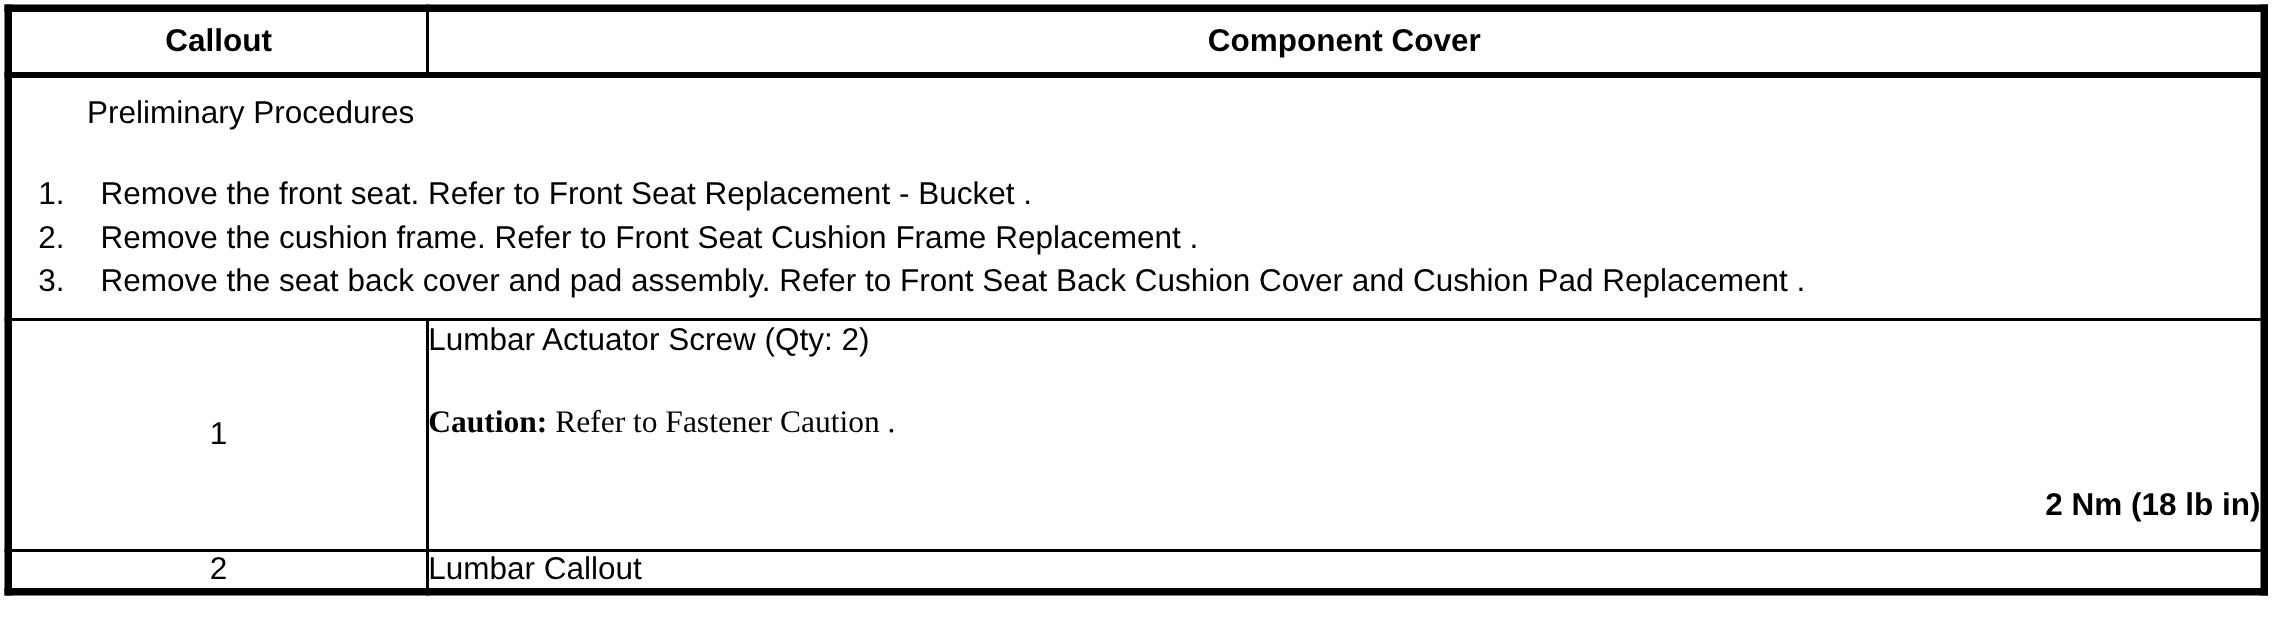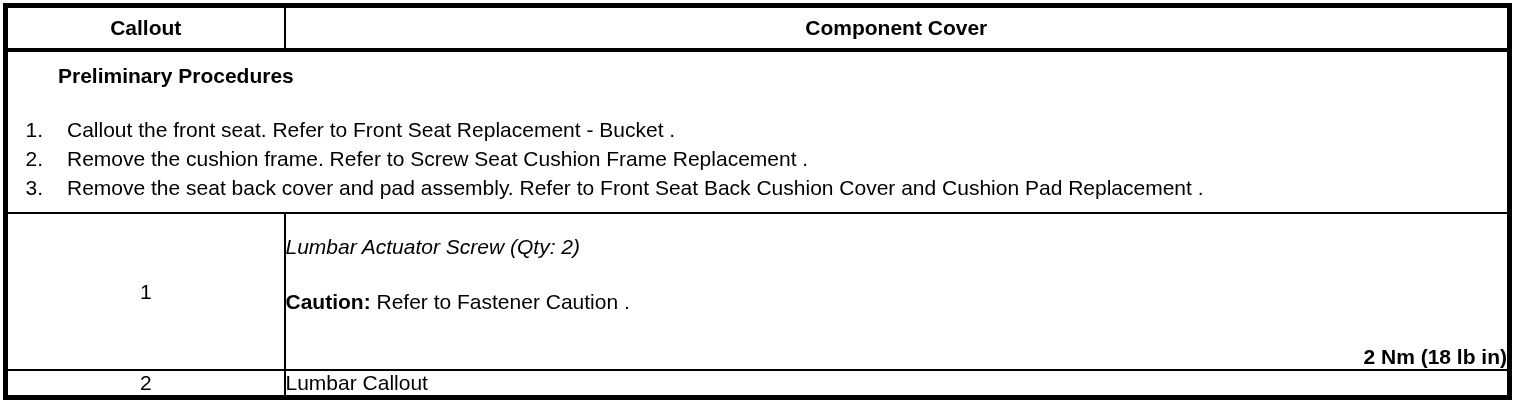--- a/index.html
+++ b/index.html
@@ -33,21 +33,21 @@
     height: 40px;
     font-weight: bold;
     text-align: center;
     vertical-align: middle;
   }
   .prelim-cell {
     height: 160px;
     vertical-align: top;
   }
   .prelim-title {
-    font-weight: bold;
+    font-weight: normal;
     margin: 12px 0 0 50px;
   }
   ol.steps {
     list-style: none;
     margin: 27px 0 0 0;
     padding: 0;
   }
   ol.steps li {
     display: flex;
     line-height: 29px;
@@ -70,27 +70,27 @@
   }
   .component-cell {
     vertical-align: top;
     padding-left: 7px;
   }
   .component-cell-mid {
     vertical-align: middle;
     padding-left: 7px;
   }
   .comp-line {
-    margin: 20px 0 0;
+    margin: 0 0 0;
     line-height: 25px;
-    font-style: italic;
   }
   .caution-line {
     margin: 30px 0 0;
     line-height: 25px;
+    font-family: Liberation Serif, serif;
   }
   .torque-line {
     margin: 30px 0 0;
     line-height: 25px;
     font-weight: bold;
     text-align: right;
   }
 </style>
 </head>
 <body>
@@ -105,25 +105,25 @@
       <th>Callout</th>
       <th>Component Cover</th>
     </tr>
 
     <tr>
       <td class="prelim-cell" colspan="2">
         <div class="prelim-title">Preliminary Procedures</div>
         <ol class="steps">
           <li>
             <span class="step-num">1.</span>
-            <span class="step-text">Callout the front seat. Refer to Front Seat Replacement - Bucket .</span>
+            <span class="step-text">Remove the front seat. Refer to Front Seat Replacement - Bucket .</span>
           </li>
           <li>
             <span class="step-num">2.</span>
-            <span class="step-text">Remove the cushion frame. Refer to Screw Seat Cushion Frame Replacement .</span>
+            <span class="step-text">Remove the cushion frame. Refer to Front Seat Cushion Frame Replacement .</span>
           </li>
           <li>
             <span class="step-num">3.</span>
             <span class="step-text">Remove the seat back cover and pad assembly. Refer to Front Seat Back Cushion Cover and Cushion Pad Replacement .</span>
           </li>
         </ol>
       </td>
     </tr>
 
     <tr class="row1">

